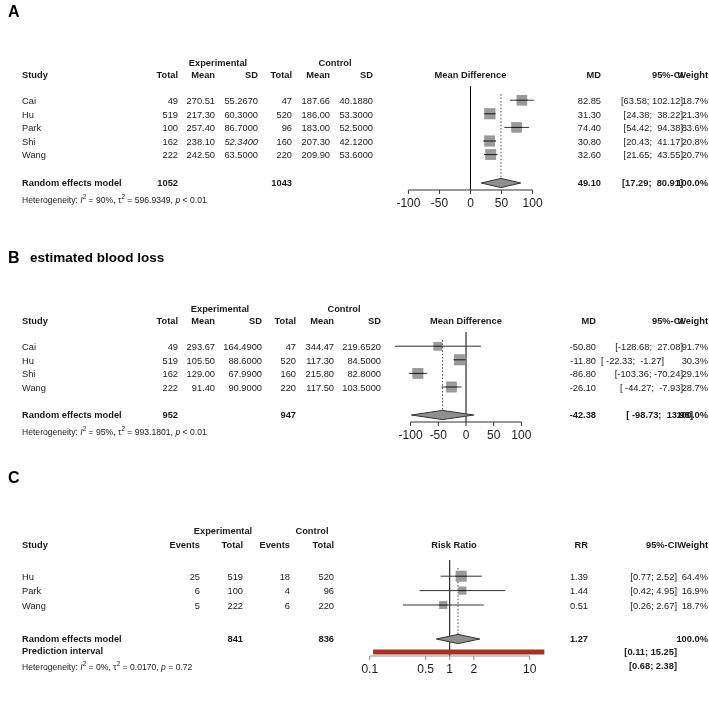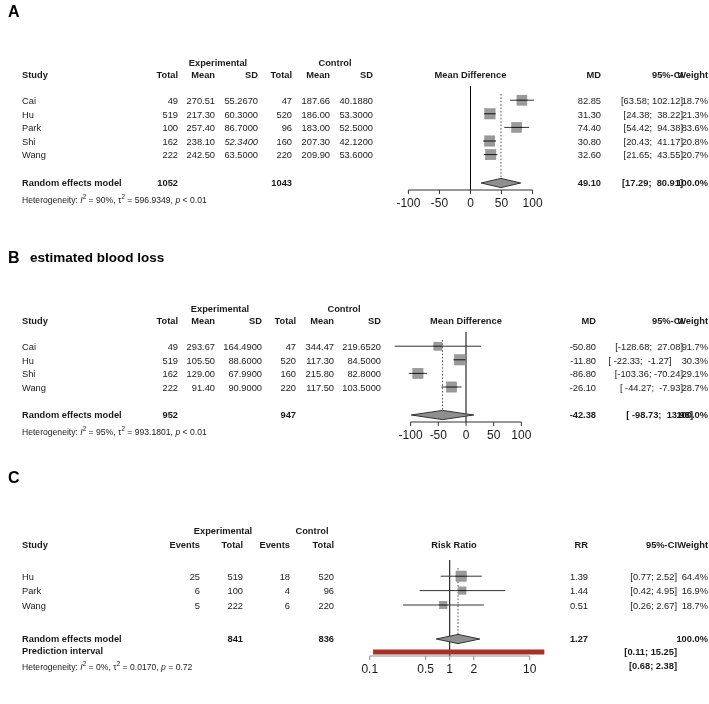--- a/index.html
+++ b/index.html
@@ -178,21 +178,21 @@
     <div class="cell r" style="left: 597px; top: 96px; width: 86px;">[-128.68;  27.08]</div>
     <div class="cell r" style="left: 664px; top: 96px; width: 44px;">91.7%</div>
     <div class="cell l" style="left: 22px; top: 109.6px;">Hu</div>
     <div class="cell r" style="left: 118px; top: 109.6px; width: 60px;">519</div>
     <div class="cell r" style="left: 155px; top: 109.6px; width: 60px;">105.50</div>
     <div class="cell r" style="left: 202px; top: 109.6px; width: 60px;">88.6000</div>
     <div class="cell r" style="left: 236px; top: 109.6px; width: 60px;">520</div>
     <div class="cell r" style="left: 274px; top: 109.6px; width: 60px;">117.30</div>
     <div class="cell r" style="left: 321px; top: 109.6px; width: 60px;">84.5000</div>
     <div class="cell r" style="left: 548px; top: 109.6px; width: 48px;">-11.80</div>
-    <div class="cell r" style="left: 597px; top: 109.6px; width: 86px; text-align: center;">[ -22.33;  -1.27]</div>
+    <div class="cell r" style="left: 578px; top: 109.6px; width: 86px;">[ -22.33;  -1.27]</div>
     <div class="cell r" style="left: 664px; top: 109.6px; width: 44px;">30.3%</div>
     <div class="cell l" style="left: 22px; top: 123.2px;">Shi</div>
     <div class="cell r" style="left: 118px; top: 123.2px; width: 60px;">162</div>
     <div class="cell r" style="left: 155px; top: 123.2px; width: 60px;">129.00</div>
     <div class="cell r" style="left: 202px; top: 123.2px; width: 60px;">67.9900</div>
     <div class="cell r" style="left: 236px; top: 123.2px; width: 60px;">160</div>
     <div class="cell r" style="left: 274px; top: 123.2px; width: 60px;">215.80</div>
     <div class="cell r" style="left: 321px; top: 123.2px; width: 60px;">82.8000</div>
     <div class="cell r" style="left: 548px; top: 123.2px; width: 48px;">-86.80</div>
     <div class="cell r" style="left: 597px; top: 123.2px; width: 86px;">[-103.36; -70.24]</div>

